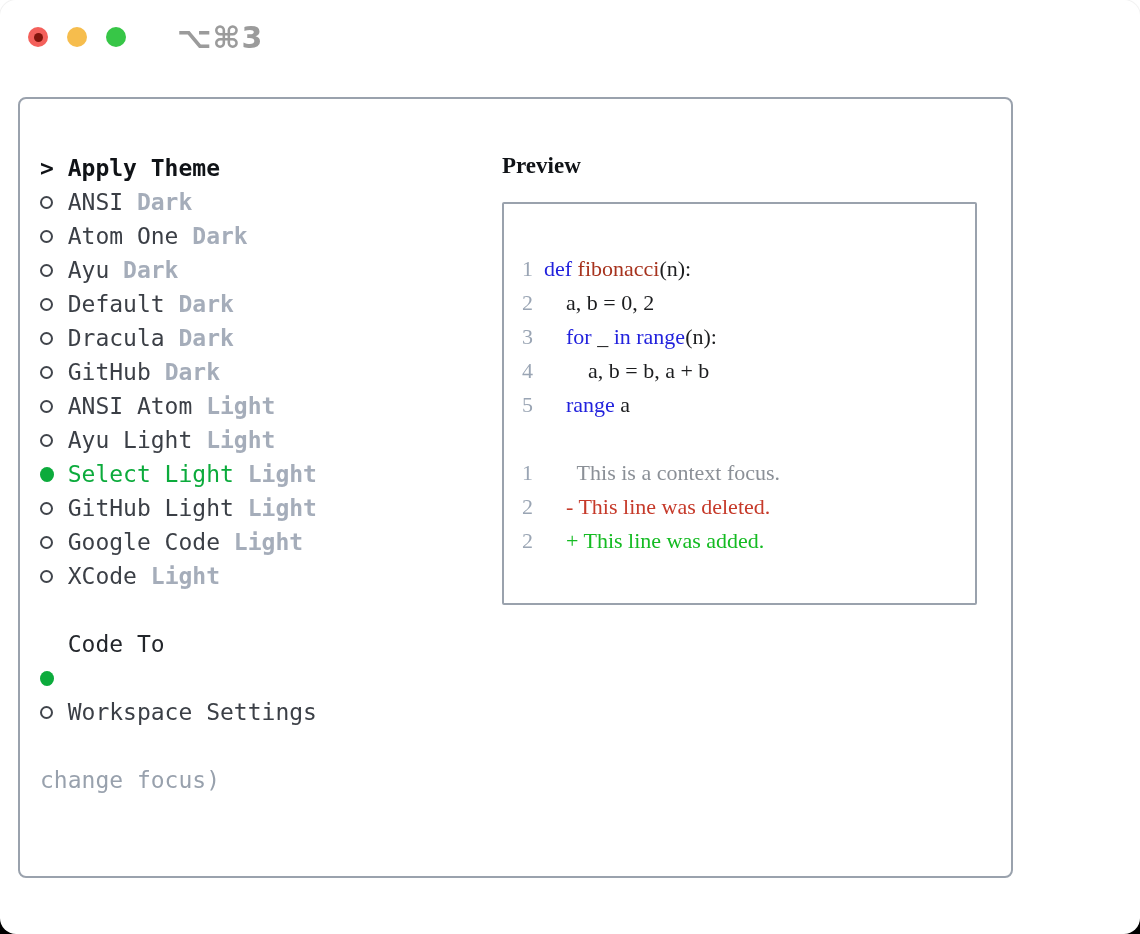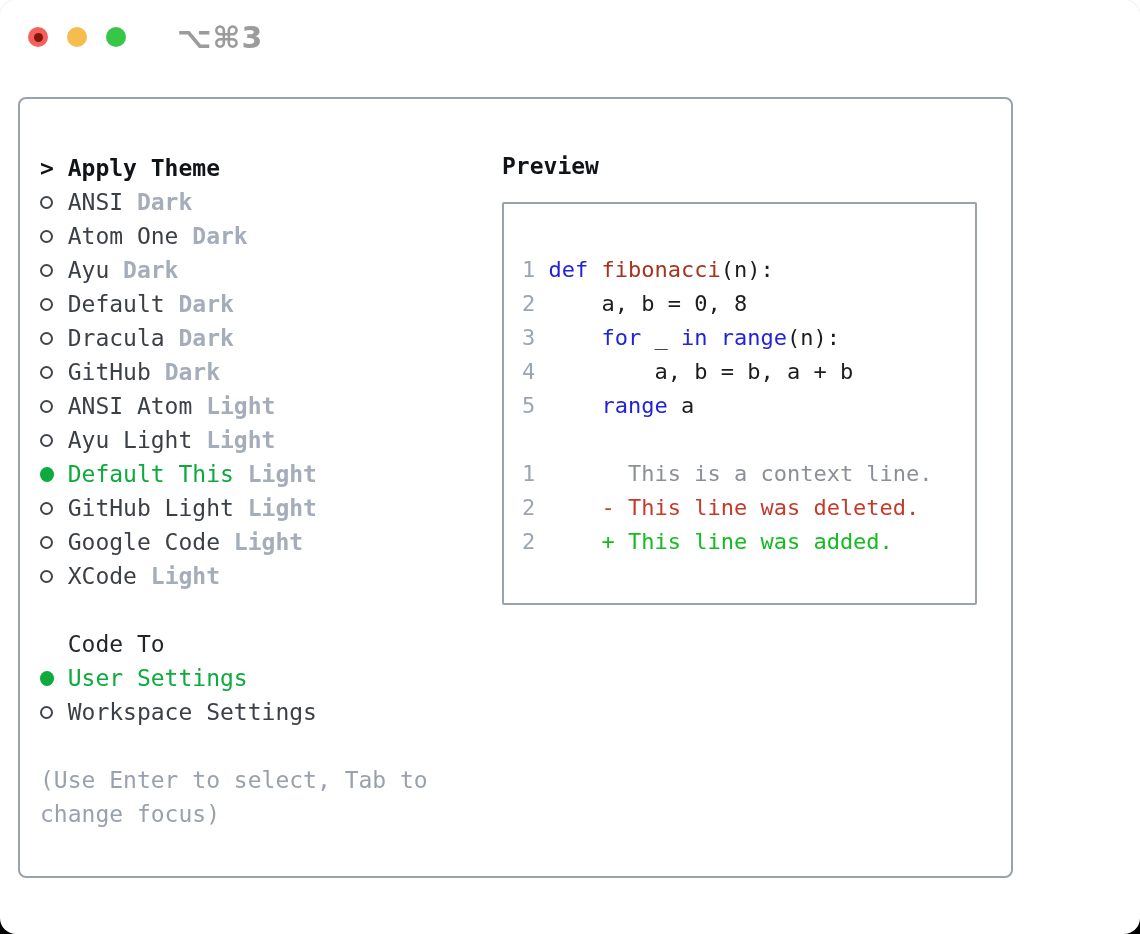--- a/index.html
+++ b/index.html
@@ -41,21 +41,21 @@
   .radio.filled{width:15px;height:15px;border:none;background:var(--sel);}
   .cursor{color:#101317;font-weight:bold;}
   .hdr{color:#101317;font-weight:bold;}
   .item-name{color:var(--item);}
   .item-name.sel{color:var(--sel);}
   .variant{color:var(--variant);margin-left:1ch;font-weight:bold;}
   .apply-hdr{color:#23262b;}
   .help{color:var(--help);}
   .spacer{height:34px;}
   
-  .right-col{position:absolute;left:482px;top:50px;}
+  .right-col{position:absolute;left:482px;top:50px;font-family:Liberation Serif, serif;}
   .preview-label{height:34px;display:flex;align-items:center;
                  font-size:23px;font-weight:bold;color:#101317;}
   .preview-box{
     margin-top:19px;width:475px;height:403px;box-sizing:border-box;
     border:2px solid var(--border);border-radius:2px;background:#fff;
     padding:48px 0 0 18px;overflow:hidden;
   }
   .cline{display:flex;align-items:center;height:34px;font-size:22px;white-space:pre;}
   .lnum{display:inline-block;width:2ch;color:var(--lnum);flex:none;}
   .c-kw{color:var(--kw);}
@@ -88,52 +88,51 @@
 
       <div id="theme-list">
           <div class="row"><span class="marker"><span class="radio"></span></span><span class="item-name">ANSI</span><span class="variant">Dark</span></div>
           <div class="row"><span class="marker"><span class="radio"></span></span><span class="item-name">Atom One</span><span class="variant">Dark</span></div>
           <div class="row"><span class="marker"><span class="radio"></span></span><span class="item-name">Ayu</span><span class="variant">Dark</span></div>
           <div class="row"><span class="marker"><span class="radio"></span></span><span class="item-name">Default</span><span class="variant">Dark</span></div>
           <div class="row"><span class="marker"><span class="radio"></span></span><span class="item-name">Dracula</span><span class="variant">Dark</span></div>
           <div class="row"><span class="marker"><span class="radio"></span></span><span class="item-name">GitHub</span><span class="variant">Dark</span></div>
           <div class="row"><span class="marker"><span class="radio"></span></span><span class="item-name">ANSI Atom</span><span class="variant">Light</span></div>
           <div class="row"><span class="marker"><span class="radio"></span></span><span class="item-name">Ayu Light</span><span class="variant">Light</span></div>
-          <div class="row"><span class="marker"><span class="radio filled"></span></span><span class="item-name sel">Default This</span><span class="variant">Light</span></div>
+          <div class="row"><span class="marker"><span class="radio filled"></span></span><span class="item-name sel">Select Light</span><span class="variant">Light</span></div>
           <div class="row"><span class="marker"><span class="radio"></span></span><span class="item-name">GitHub Light</span><span class="variant">Light</span></div>
           <div class="row"><span class="marker"><span class="radio"></span></span><span class="item-name">Google Code</span><span class="variant">Light</span></div>
           <div class="row"><span class="marker"><span class="radio"></span></span><span class="item-name">XCode</span><span class="variant">Light</span></div>
         </div>
 
       <div class="spacer"></div>
 
       <div class="row">
         <span class="marker"></span><span class="apply-hdr">Code To</span>
       </div>
 
       <div id="apply-list">
-          <div class="row"><span class="marker"><span class="radio filled"></span></span><span class="item-name sel">User Settings</span></div>
+          <div class="row"><span class="marker"><span class="radio filled"></span></span></div>
           <div class="row"><span class="marker"><span class="radio"></span></span><span class="item-name">Workspace Settings</span></div>
         </div>
 
       <div class="spacer"></div>
 
-      <div class="row help">(Use Enter to select, Tab to</div>
       <div class="row help">change focus)</div>
     </div>
 
     <div class="right-col">
       <div class="preview-label">Preview</div>
       <div class="preview-box" id="preview-box">
           <div class="cline"><span class="lnum">1</span><span class="c-kw">def</span><span class="c-pl"> </span><span class="c-fn">fibonacci</span><span class="c-pl">(n):</span></div>
-          <div class="cline"><span class="lnum">2</span><span class="c-pl">    a, b = 0, 8</span></div>
+          <div class="cline"><span class="lnum">2</span><span class="c-pl">    a, b = 0, 2</span></div>
           <div class="cline"><span class="lnum">3</span><span class="c-pl">    </span><span class="c-kw">for</span><span class="c-pl"> _ </span><span class="c-kw">in</span><span class="c-pl"> </span><span class="c-kw">range</span><span class="c-pl">(n):</span></div>
           <div class="cline"><span class="lnum">4</span><span class="c-pl">        a, b = b, a + b</span></div>
           <div class="cline"><span class="lnum">5</span><span class="c-pl">    </span><span class="c-kw">range</span><span class="c-pl"> a</span></div>
           <div class="cline"><span class="lnum"></span></div>
-          <div class="cline"><span class="lnum">1</span><span class="c-ctx">      This is a context line.</span></div>
+          <div class="cline"><span class="lnum">1</span><span class="c-ctx">      This is a context focus.</span></div>
           <div class="cline"><span class="lnum">2</span><span class="c-del">    - This line was deleted.</span></div>
           <div class="cline"><span class="lnum">2</span><span class="c-add">    + This line was added.</span></div>
         </div>
     </div>
 
   </div>
 </div>
 
 </body></html>

